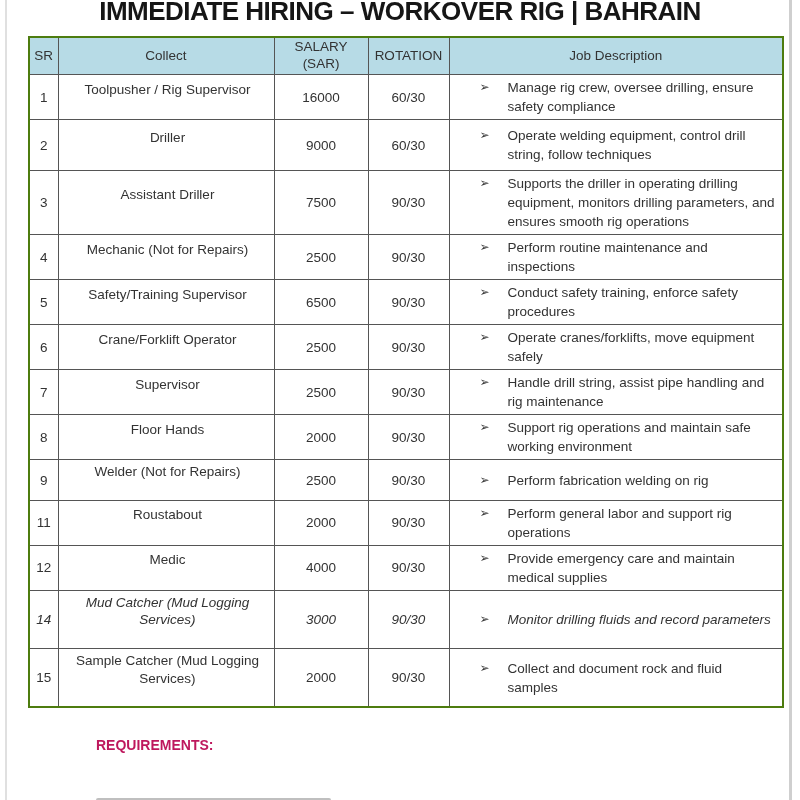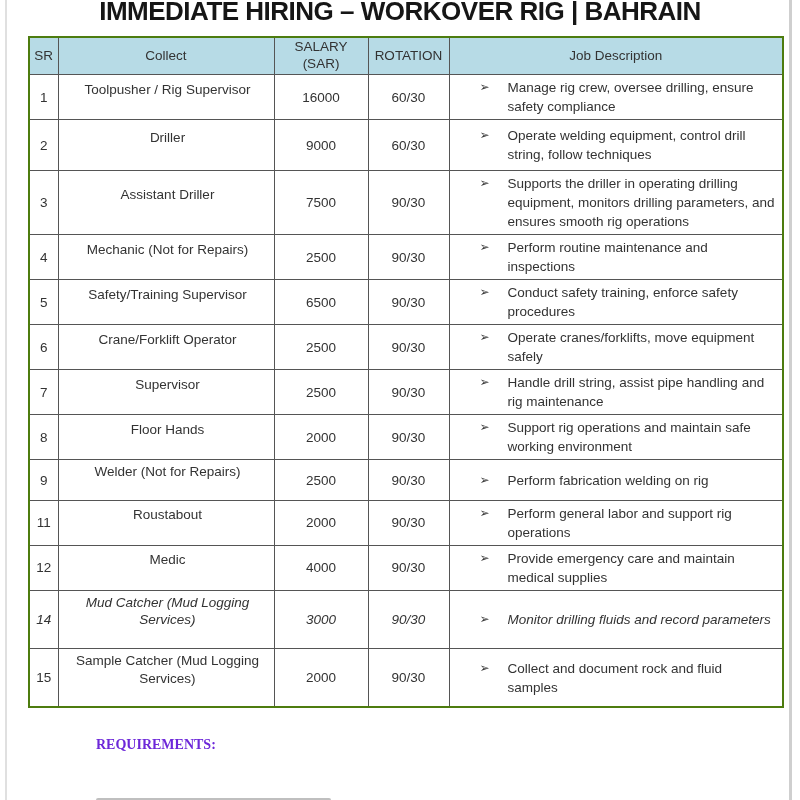--- a/index.html
+++ b/index.html
@@ -84,24 +84,23 @@
   tbody tr:nth-child(11) { height: 36px; }
   tbody tr:nth-child(12) { height: 34px; font-style: italic; }
   tbody tr:nth-child(13) { height: 36px; }
   tbody tr:nth-child(14) { height: 34px; }
   tbody tr:nth-child(15) { height: 36px; font-family: Liberation Mono, monospace; }
 
   .reqs { margin: 29px 0 0 96px; }
   .req-heading {
     font-weight: 700;
     font-size: 14px;
-    color: #6d28d9;
+    color: #be185d;
     margin-bottom: 19px;
     line-height: 16px;
-    font-family: Liberation Serif, serif;
   }
   .cutoff-smudge {
     position: absolute;
     left: 96px; top: 797px;
     width: 250px; height: 10px;
     overflow: hidden;
     z-index: 2;
   }
   .cutoff-smudge .bar {
     width: 235px; height: 12px;

